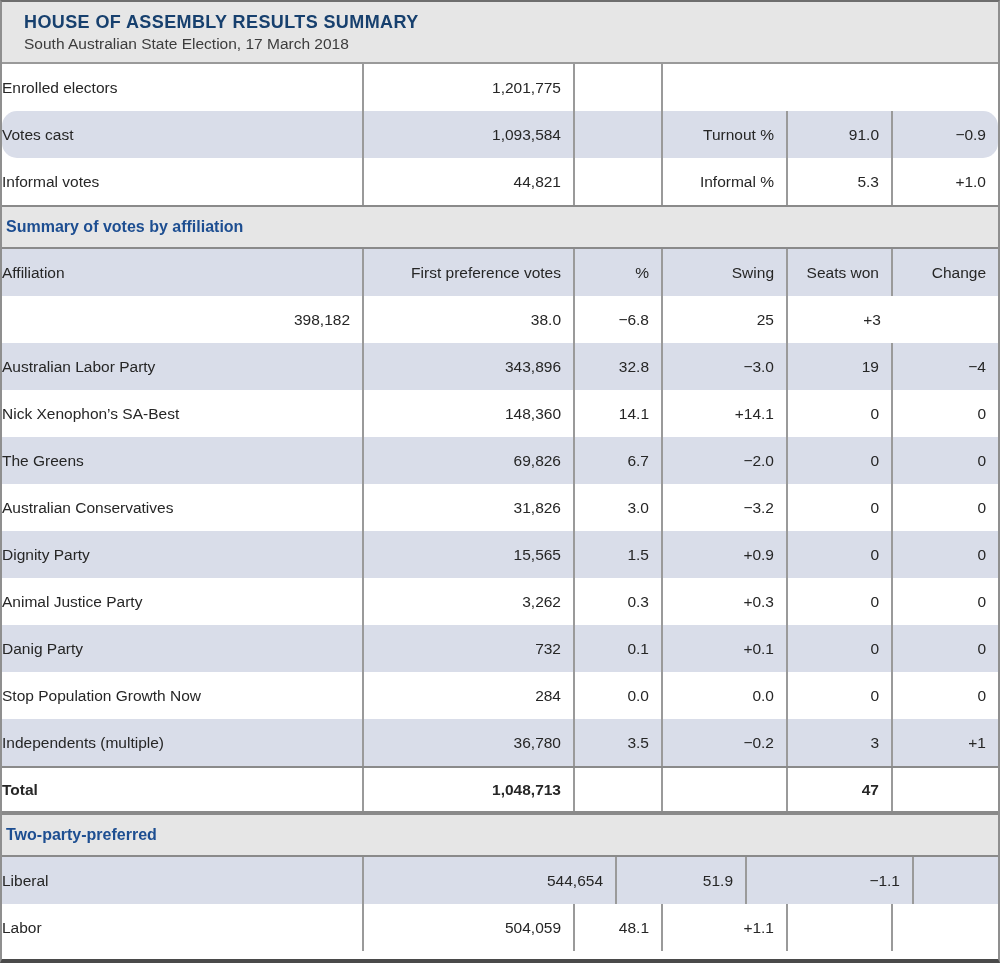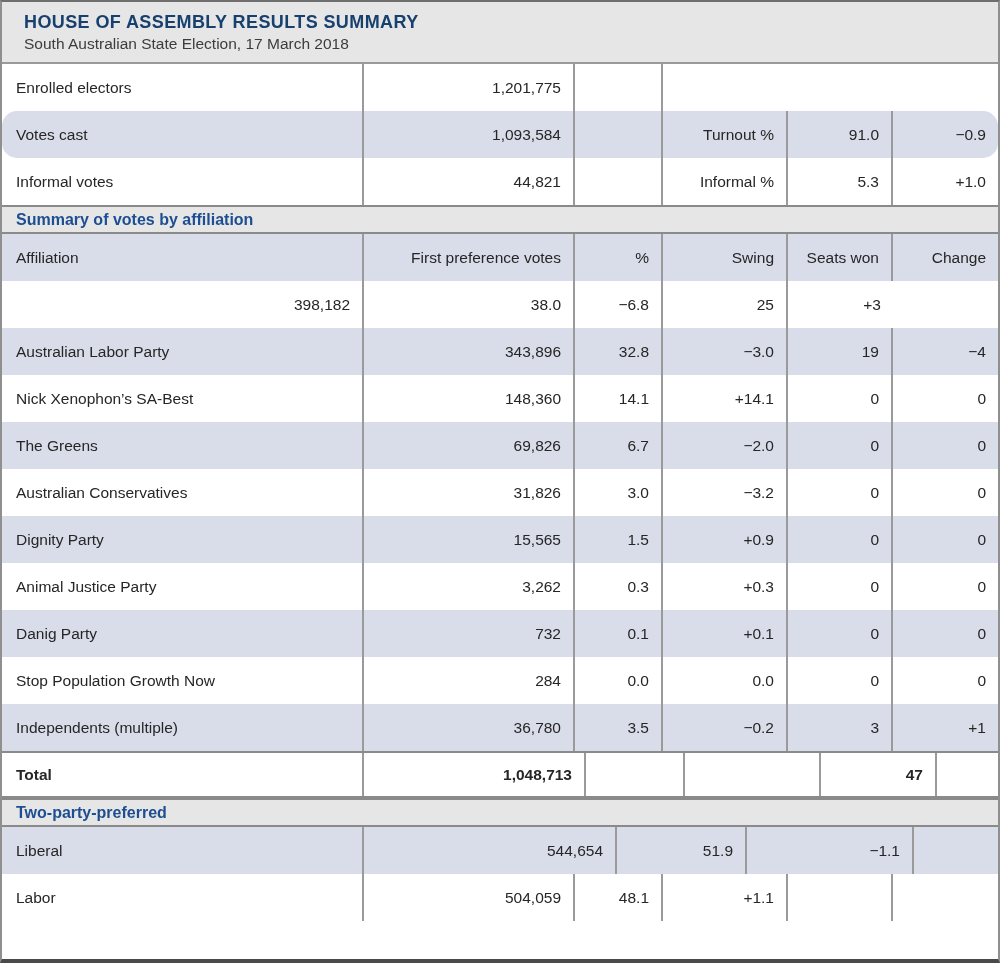--- a/index.html
+++ b/index.html
@@ -30,54 +30,53 @@
     display:flex;flex-direction:column;justify-content:center;
     padding-left:22px;box-sizing:border-box;
   }
   .title-band .title{
     color:var(--navy);font-weight:bold;font-size:18px;letter-spacing:.4px;
   }
   .title-band .subtitle{
     color:#3c3c3c;font-size:15.5px;margin-top:2px;
   }
   .section-band{
-    height:29px;background:var(--band);
+    height:44px;background:var(--band);
     border-top:2px solid var(--hline);
     border-bottom:2px solid var(--hline);
-    display:flex;align-items:center;padding-left:14px;box-sizing:border-box;
+    display:flex;align-items:center;padding-left:4px;box-sizing:border-box;
   }
   .section-band .heading{
     color:var(--blue);font-weight:bold;font-size:16px;
   }
   
   .row{
     display:grid;
     grid-template-columns:362px 211px 88px 125px 105px 105px;
     height:47px;align-items:stretch;background:#fff;
   }
   .cell{
     display:flex;align-items:center;
     padding:0 12px;box-sizing:border-box;
     border-right:2px solid var(--line);
     white-space:nowrap;overflow:hidden;
   }
   .cell:last-child{border-right:none;}
-  .cell.name{justify-content:flex-start;padding-left:14px;}
+  .cell.name{justify-content:flex-start;padding-left:0;}
   .cell.num{justify-content:flex-end;}
   .cell.span3{grid-column:4 / 7;border-right:none;}
   
   .top-rows .row:nth-child(2){background:var(--lavender);border-radius:15px;}
   .data-rows .row:nth-child(even){background:var(--lavender);}
   .tpp-rows .row:nth-child(1){background:var(--lavender);gap:42px;}
   .header-row{background:var(--lavender);}
   .total-row{
     border-top:2px solid var(--hline);
     border-bottom:2px solid var(--hline);
     height:43px;
-    gap:11px;
   }
   .total-row .bold{font-weight:bold;}
 </style>
 </head>
 <body>
 
 <div class="sheet">
 
   <div class="title-band">
     <div class="title">HOUSE OF ASSEMBLY RESULTS SUMMARY</div>

